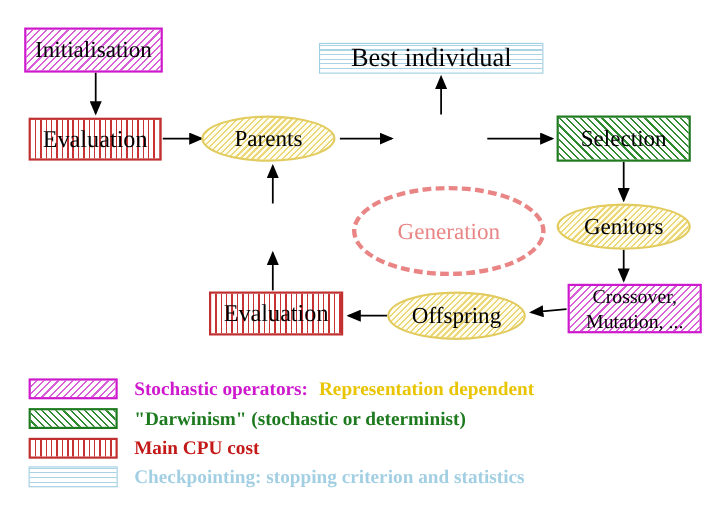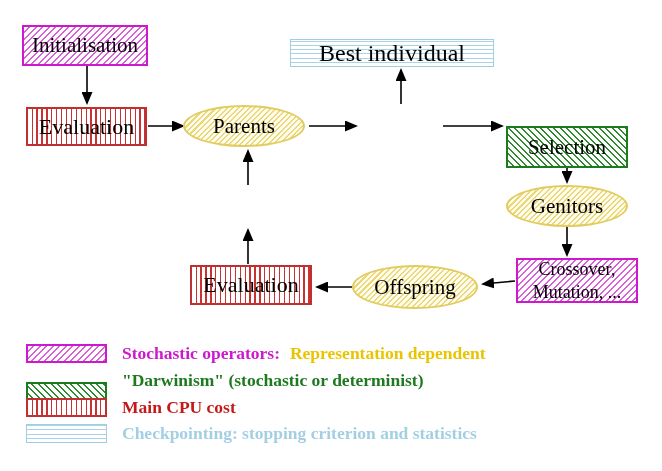--- a/index.html
+++ b/index.html
@@ -20,21 +20,20 @@
     z-index:2;
   }
   
   .hatch-magenta{
     background:repeating-linear-gradient(135deg,#ffffff 0 3.2px,#d95fd9 3.2px 4.6px);
     border:2px solid #ce18ce;
   }
   .hatch-green{
     background:repeating-linear-gradient(45deg,#ffffff 0 3.2px,#2e8b2e 3.2px 4.6px);
     border:2px solid #1e7a1e;
-    margin-top:21px;
   }
   .lines-red{
     background:repeating-linear-gradient(90deg,#ffffff 0 3.6px,#c83232 3.6px 4.9px);
     border:2px solid #c03030;
   }
   .lines-cyan{
     background:repeating-linear-gradient(0deg,#ffffff 0 3.2px,#aad4e6 3.2px 4.2px);
     border:1.5px solid #9fcde1;
   }
   .hatch-yellow{
@@ -114,20 +113,23 @@
   <div class="node hatch-yellow ellipse t21" style="left:183px;top:105px;width:122px;height:42px;">
     <span>Parents</span>
   </div>
 
 
   <div class="node hatch-green t21" style="left:506px;top:105px;width:122px;height:42px;">
     <span>Selection</span>
   </div>
 
 
+  <div class="dashed-ellipse t21" style="left:320px;top:169px;width:176px;height:82px;">
+    <span>Generation</span>
+  </div>
 
   <div class="node hatch-yellow ellipse t21" style="left:506px;top:185px;width:122px;height:42px;">
     <span>Genitors</span>
   </div>
 
   <div class="node hatch-magenta t15" style="left:516px;top:258px;width:122px;height:45px;flex-direction:column;">
     <div>Crossover,</div>
     <div>Mutation, ...</div>
   </div>
 

